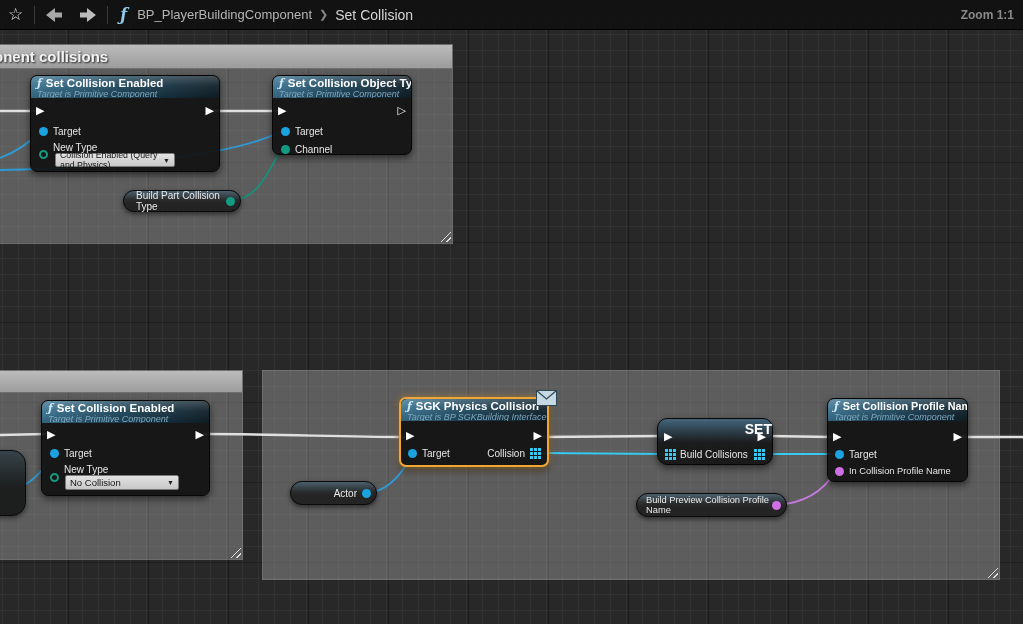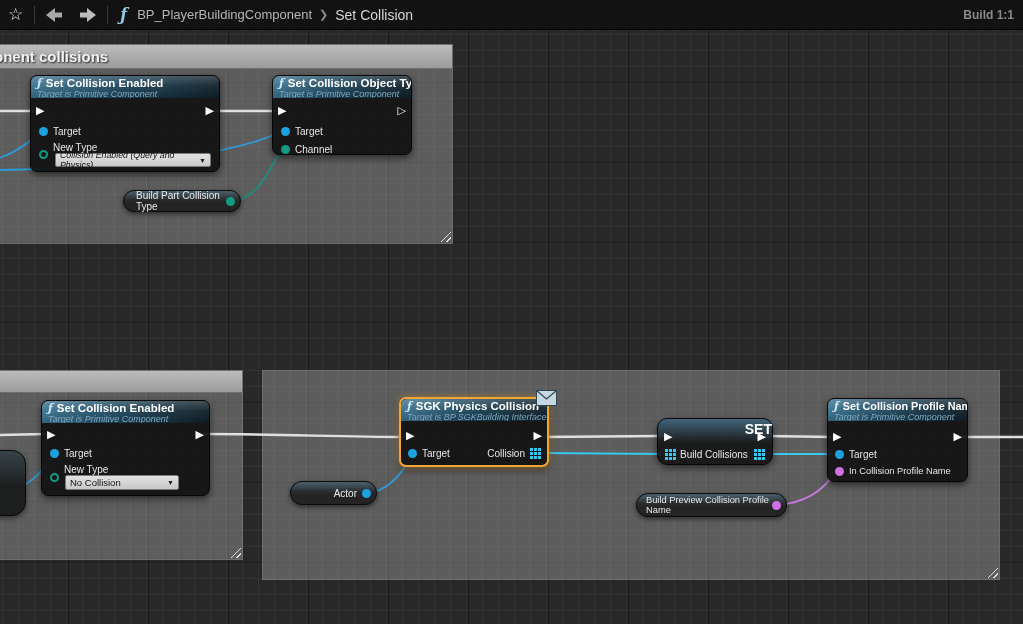--- a/index.html
+++ b/index.html
@@ -147,21 +147,21 @@
     <div class="titlebar">
       <div class="ntitle"><span class="fglyph">ƒ</span><span>Set Collision Enabled</span></div>
       <div class="subtitle">Target is Primitive Component</div>
     </div>
     <span class="exec-pin filled" style="left:5px; top:29px;"></span>
     <span class="exec-pin filled" style="right:5px; top:29px;"></span>
     <span class="pin" style="left:8px; top:51px; background:#1ba2e0;"></span>
     <span class="pin-label" style="left:22px; top:50px;">Target</span>
     <span class="pin-label" style="left:22px; top:66px;">New Type</span>
     <span class="pin hollow" style="left:8px; top:74px; border-color:#129a82;"></span>
-    <div class="dropdown" style="left:24px; top:77px; width:156px; height:14px;font-style:italic;">
+    <div class="dropdown" style="left:24px; top:77px; width:120px; height:14px;">
       <span style="font-size:8.8px;">Collision Enabled (Query and Physics)</span>
       <span class="dd-caret" style="margin-left:3px;">▼</span>
     </div>
   </div>
 
   <div class="node" style="left:272px; top:75px; width:140px; height:80px;">
     <div class="titlebar">
       <div class="ntitle"><span class="fglyph">ƒ</span><span>Set Collision Object Type</span></div>
       <div class="subtitle">Target is Primitive Component</div>
     </div>
@@ -254,16 +254,16 @@
     </svg>
     <svg class="tb-arrow" viewBox="0 0 20 18">
       <path d="M10 2 L19 9 L10 16 L10 11.5 L3 11.5 L3 6.5 L10 6.5 Z" fill="#bcbcbc"></path>
     </svg>
     <span class="tb-sep"></span>
     <span class="tb-fn">ƒ</span>
     <span class="tb-crumb-parent">BP_PlayerBuildingComponent</span>
     <span class="tb-chev">❯</span>
     <span class="tb-crumb-current">Set Collision</span>
     <span class="tb-spacer"></span>
-    <span class="tb-zoom">Build 1:1</span>
+    <span class="tb-zoom">Zoom 1:1</span>
   </div>
 
 </div>
 
 </body></html>

